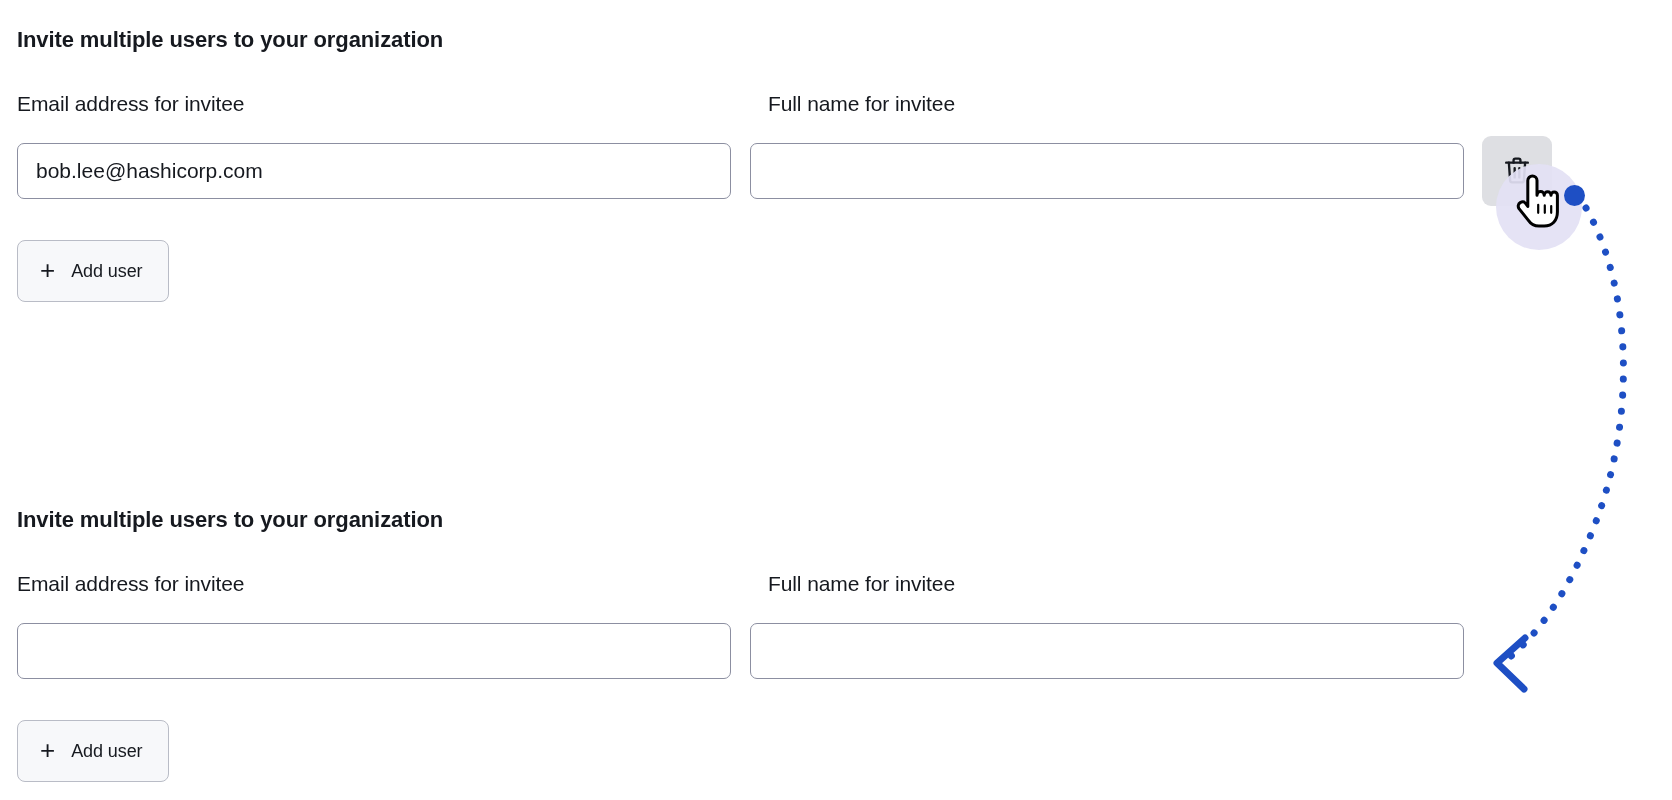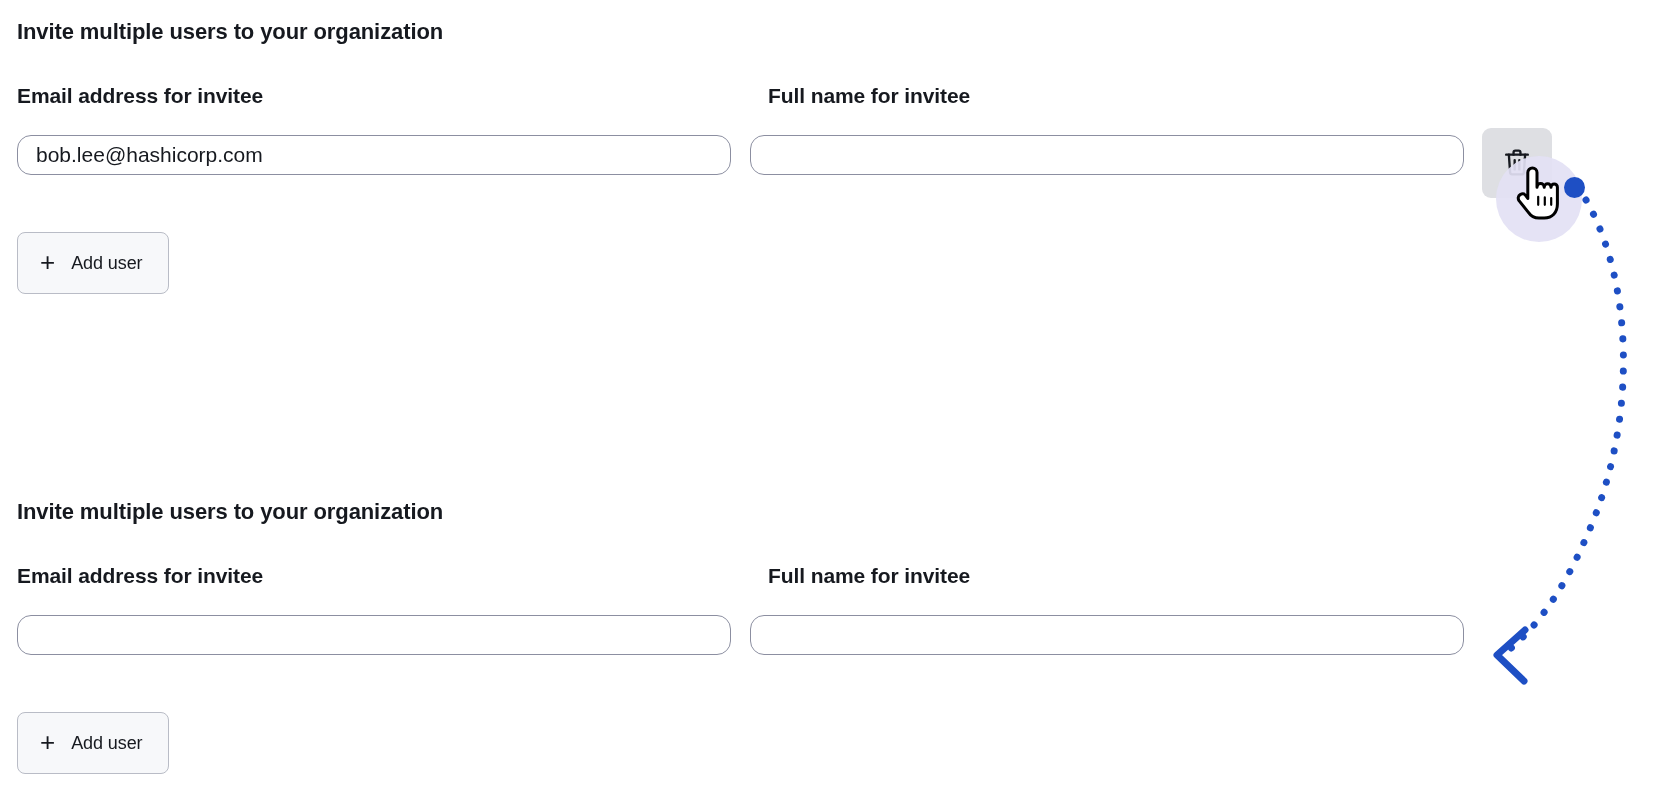--- a/index.html
+++ b/index.html
@@ -12,20 +12,21 @@
     height: 800px;
     position: relative;
     overflow: hidden;
     font-family: "Liberation Sans", sans-serif;
     -webkit-font-smoothing: antialiased;
   }
 
   .page {
     position: absolute;
     inset: 0;
+    margin-top: 8px;
   }
 
   
   .invite-section {
     position: absolute;
     left: 0;
     width: 1672px;
   }
   .section-1 { top: 0px; }
   .section-2 { top: 480px; }
@@ -38,36 +39,36 @@
     font-weight: 700;
     letter-spacing: -0.1px;
     color: #16191f;
     white-space: nowrap;
   }
 
   .field-label {
     position: absolute;
     top: 84px;
     font-size: 21px;
-    font-weight: 700;
+    font-weight: 400;
     letter-spacing: -0.1px;
     color: #16191f;
     white-space: nowrap;
   }
   .label-email { left: 17px; }
   .label-name  { left: 768px; }
 
   .text-input {
     position: absolute;
     top: 135px;
-    height: 40px;
+    height: 56px;
     box-sizing: border-box;
     background: #ffffff;
     border: 1.5px solid #8c8fa1;
-    border-radius: 14px;
+    border-radius: 7px;
     font-family: "Liberation Sans", sans-serif;
     font-size: 21px;
     color: #16191f;
     padding: 0 18px;
     outline: none;
   }
   .input-email { left: 17px;  width: 714px; }
   .input-name  { left: 750px; width: 714px; }
   .text-input::placeholder { color: #a5a9b5; }
 

